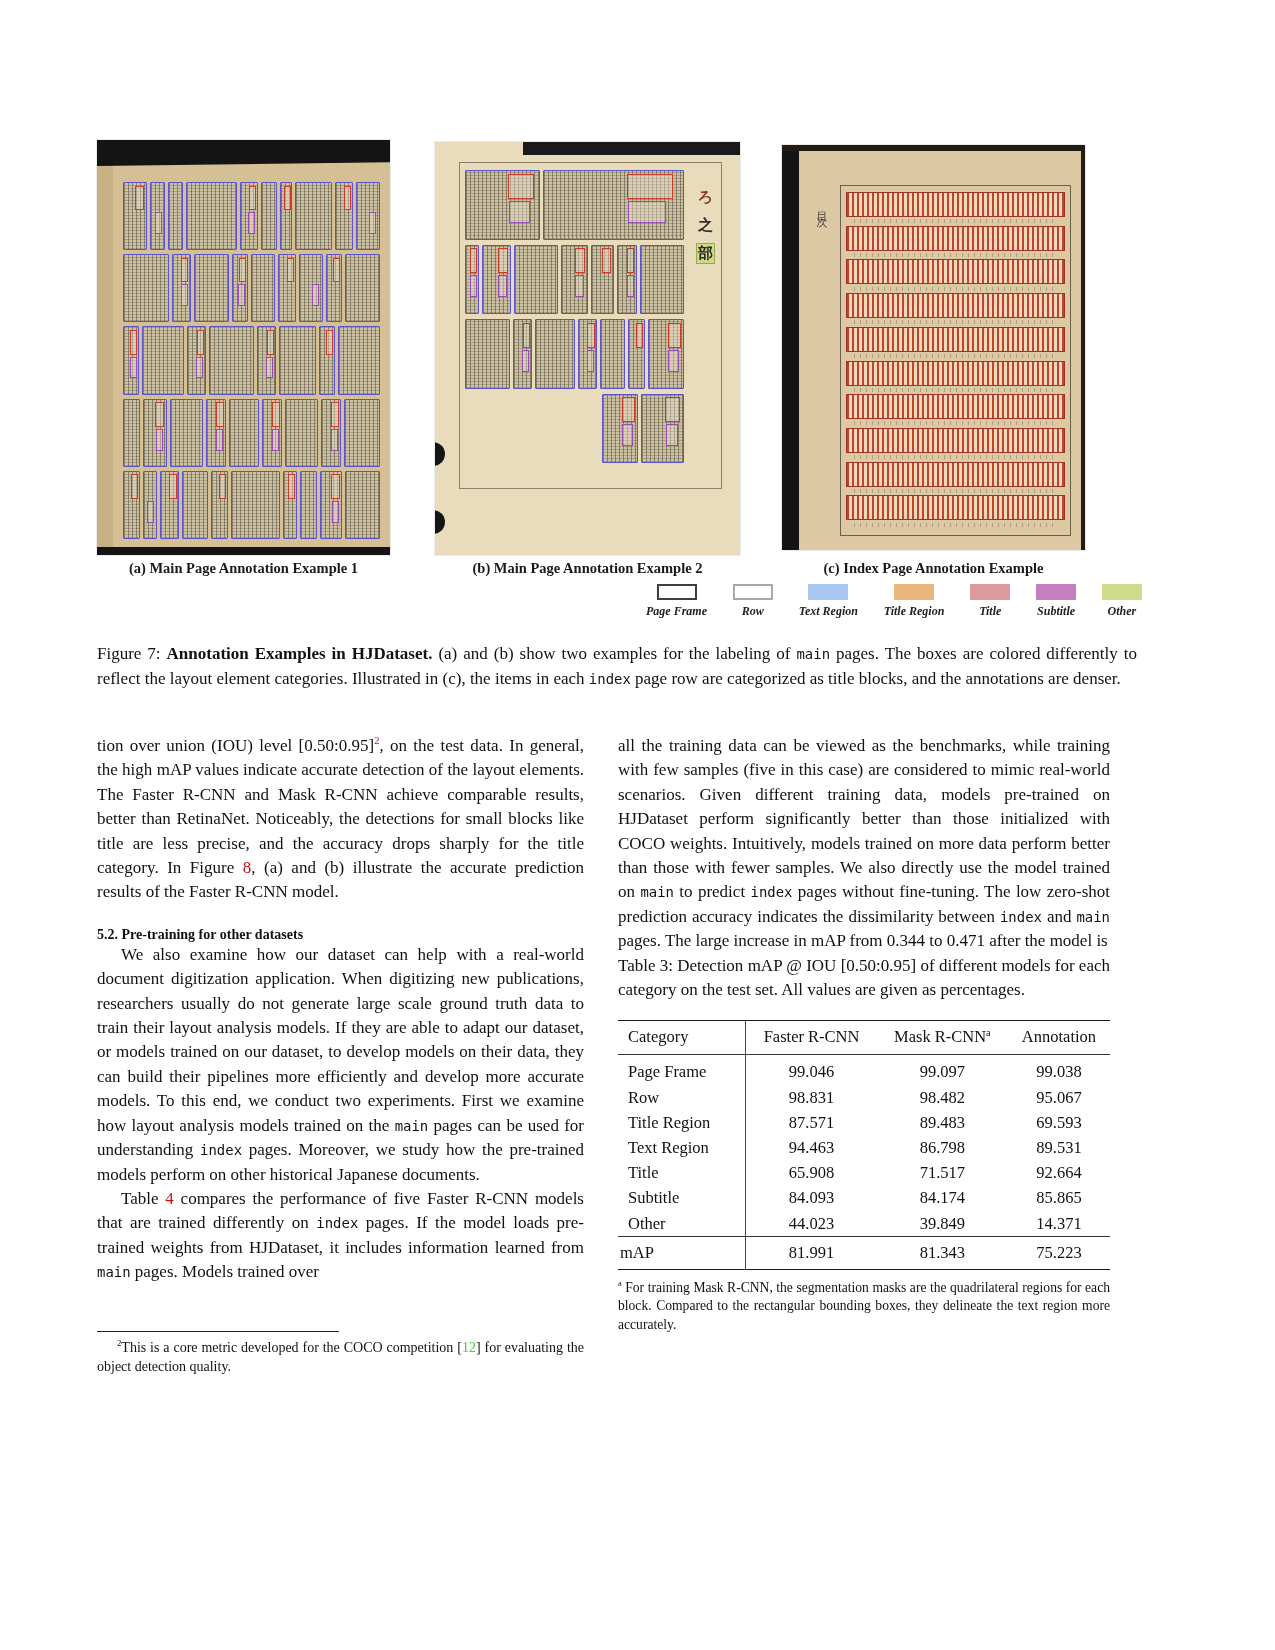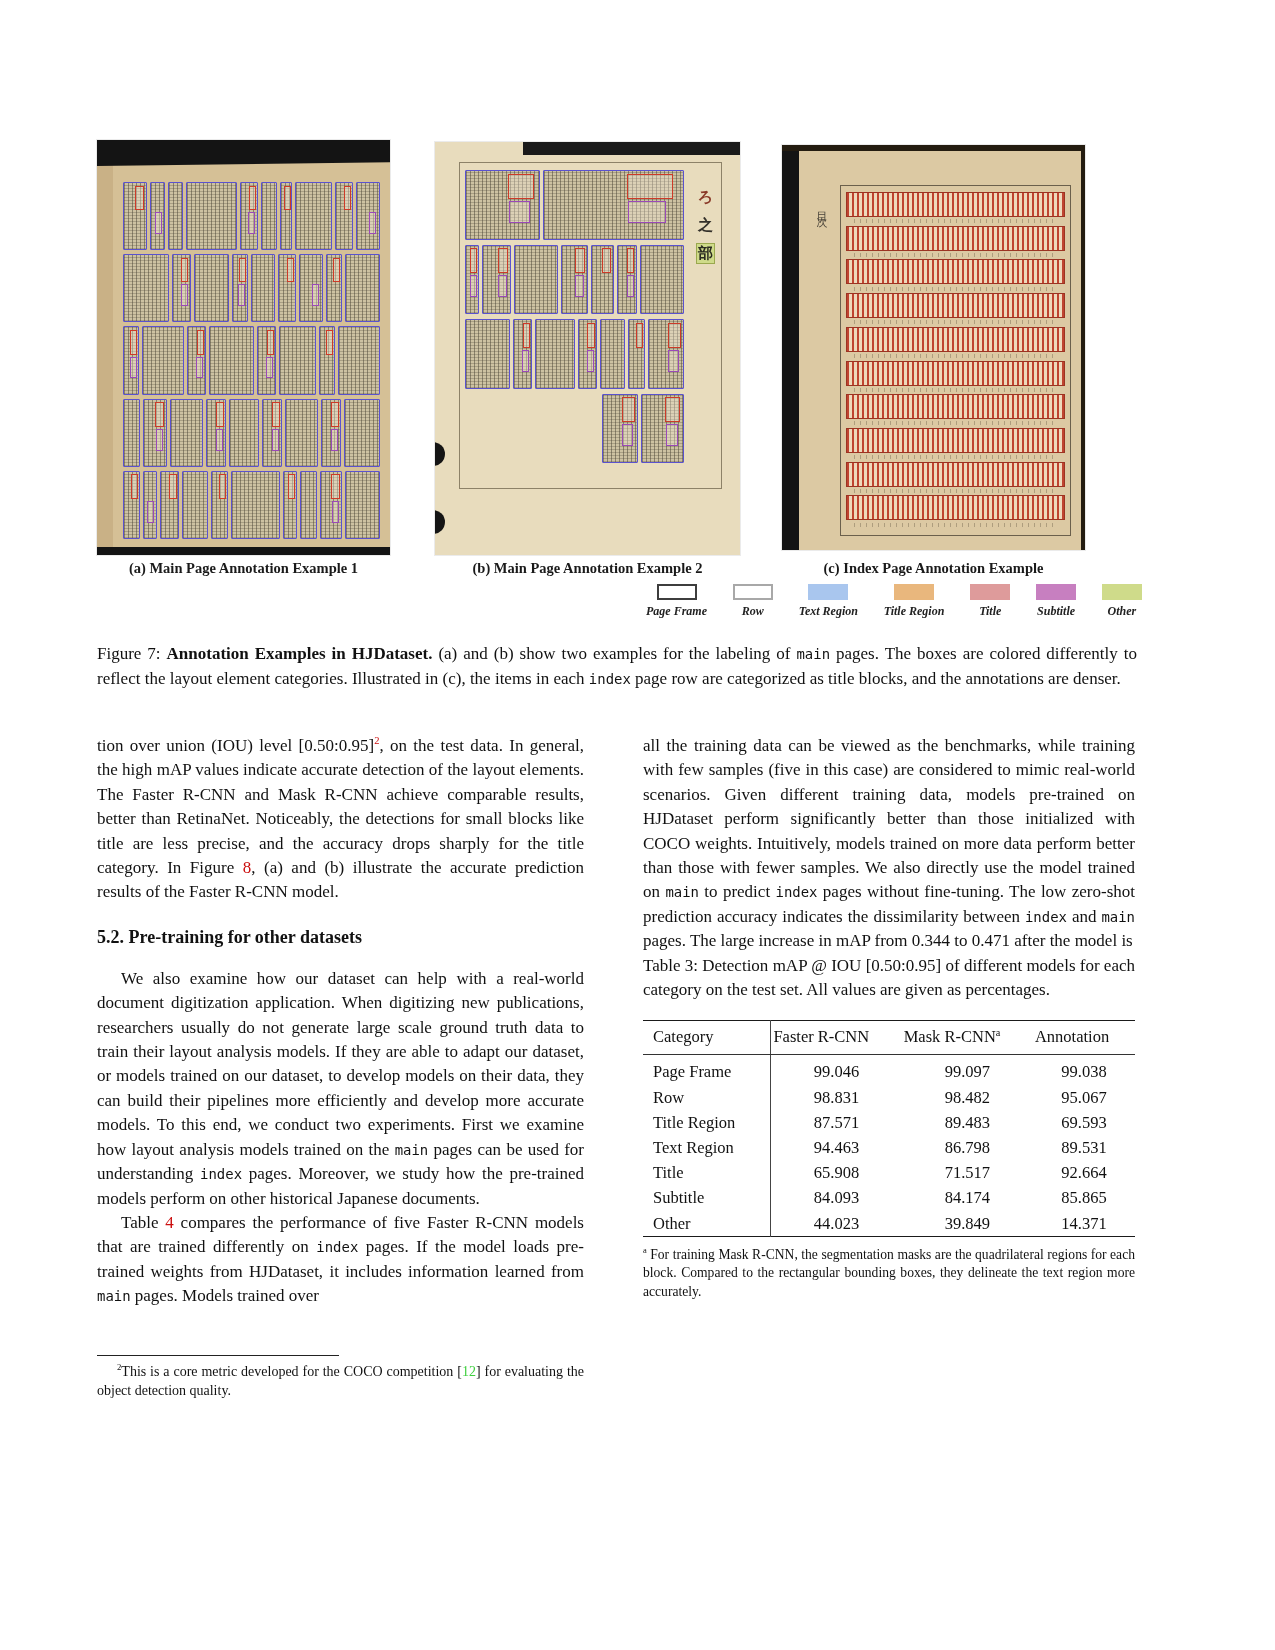--- a/index.html
+++ b/index.html
@@ -55,32 +55,32 @@
 
   .legend{position:absolute;left:646px;top:584px;width:496px;display:flex;justify-content:space-between;}
   .litem{display:flex;flex-direction:column;align-items:center;gap:4px;}
   .lsw{width:40px;height:16px;box-sizing:border-box;}
   .llab{font-size:12px;font-weight:bold;font-style:italic;color:#222;white-space:nowrap;}
 
   .figcap{position:absolute;left:97px;top:642px;width:1040px;font-size:17px;line-height:23.5px;text-align:justify;margin:0;}
 
   
   .colL{position:absolute;left:97px;top:734px;width:487px;}
-  .colR{position:absolute;left:643px;top:734px;width:492px;}
+  .colR{position:absolute;left:618px;top:734px;width:492px;}
   p.body{font-size:17px;line-height:24.4px;text-align:justify;margin:0;}
   .ind{text-indent:24px;}
-  h2.sec{font-size:18px;margin:22px 0 19px 0;color:#111;}
+  h2.sec{font-size:14px;margin:22px 0 0 0;color:#111;}
   .fnote{margin-top:46px;font-size:14px;line-height:19px;}
   .frule{width:242px;border-top:1.3px solid #222;margin-bottom:6px;}
   .fnote p{margin:0;text-indent:20px;text-align:justify;}
 
   .tcap{margin-top:30px;}
   table.t3{border-collapse:collapse;width:100%;margin-top:18px;font-size:16.5px;
            border-top:1.7px solid #1a1a1a;border-bottom:1.7px solid #1a1a1a;}
-  table.t3 th{font-weight:normal;padding:6px 2px 7px;border-bottom:1.4px solid #333;text-align:left;}
+  table.t3 th{font-weight:normal;padding:6px 2px 7px;border-bottom:1.4px solid #333;text-align:center;}
   table.t3 th.cat,table.t3 td.cat{text-align:left;padding-left:10px;border-right:1px solid #444;width:26%;}
   table.t3 td{padding:2.6px 2px;text-align:center;}
   table.t3 tr.maprow td{border-top:1.1px solid #333;padding:6px 2px;}
   table.t3 tr.firstrow td{padding-top:7px;}
   .tfn{margin-top:9px;font-size:13.6px;line-height:18.2px;text-align:justify;}
 
   
   .bold{font-weight:bold;}
   .mono{font-family:"DejaVu Sans Mono",monospace;font-size:.82em;}
   .red{color:#cb0e0e;}
@@ -421,18 +421,24 @@
             <td>84.093</td>
             <td>84.174</td>
             <td>85.865</td>
           </tr>
           <tr>
             <td class="cat">Other</td>
             <td>44.023</td>
             <td>39.849</td>
             <td>14.371</td>
           </tr>
+          <tr class="maprow">
+            <td class="cat">mAP</td>
+            <td>81.991</td>
+            <td>81.343</td>
+            <td>75.223</td>
+          </tr>
         </tbody>
       </table>
     <p class="tfn"><span class="sup">a</span><span> For training Mask R-CNN, the segmentation masks are the quadrilateral regions for each block. Compared to the rectangular bounding boxes, they delineate the text region more accurately.</span></p>
   </div>
 
 </div>
 
 </body></html>

